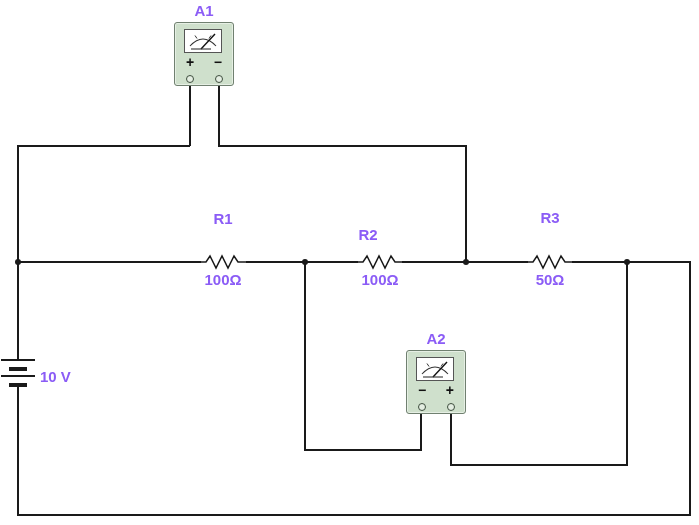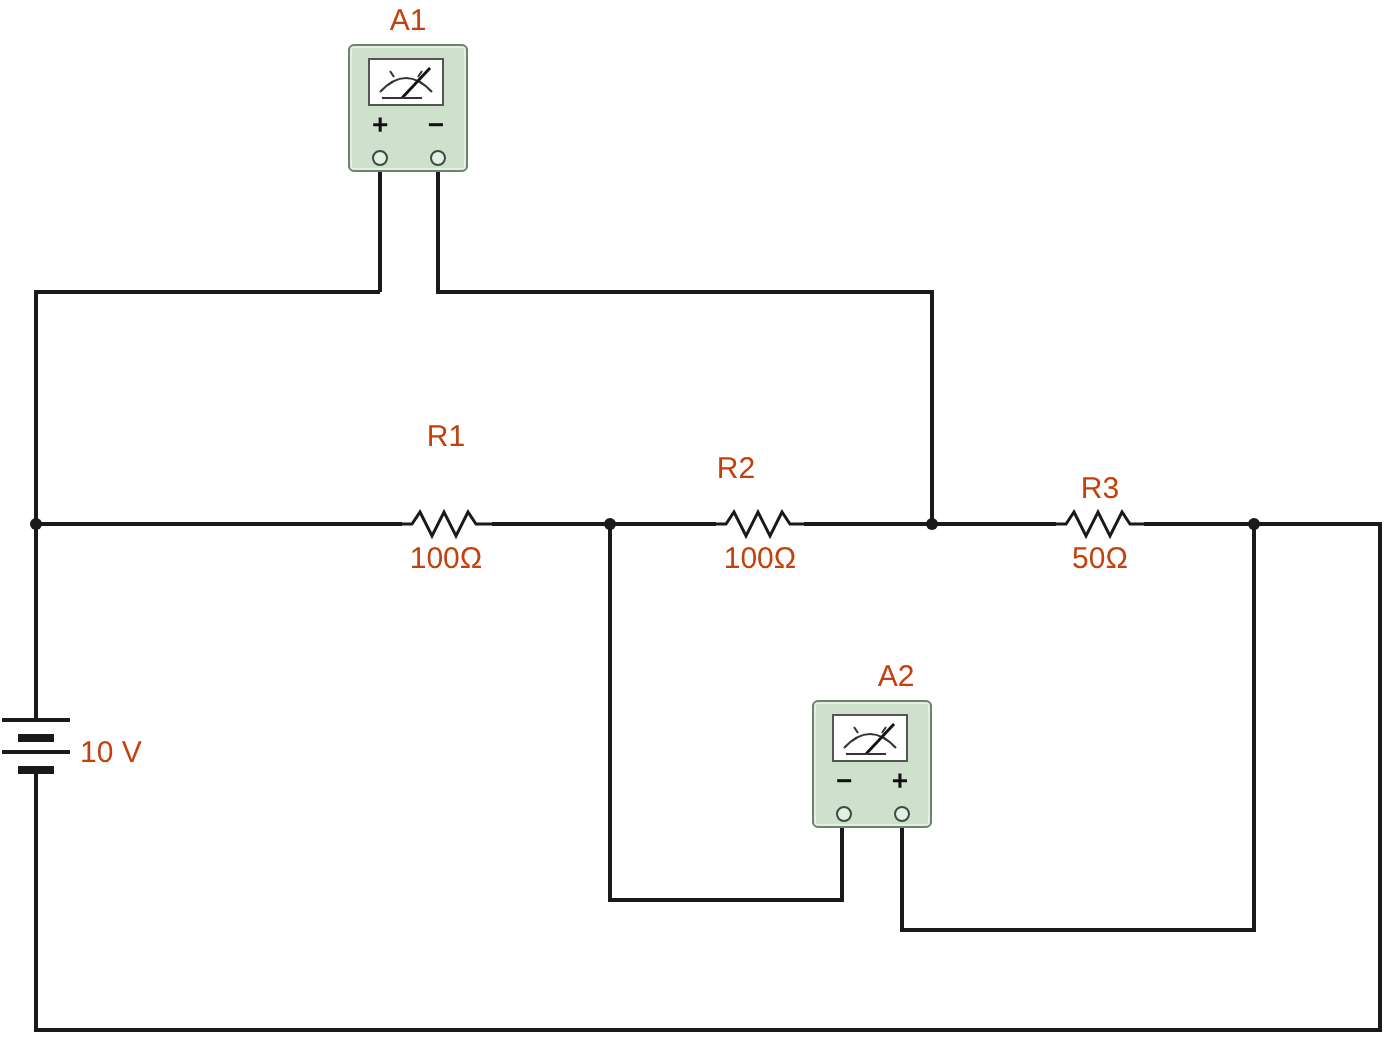--- a/index.html
+++ b/index.html
@@ -9,21 +9,21 @@
     --meter-border:#708070;
   }
   html,body{margin:0;padding:0;background:#fff;}
   .canvas{position:relative;width:699px;height:525px;background:var(--canvas-bg);overflow:hidden;
           font-family:"Liberation Sans",sans-serif;}
   .wire{position:absolute;background:var(--wire);}
   .wh{height:1.5px;}
   .wv{width:1.5px;}
   .dot{position:absolute;width:6px;height:6px;border-radius:50%;background:var(--wire);}
   .resistor{position:absolute;color:var(--wire);}
-  .comp-label{position:absolute;font-weight:normal;font-size:15px;color:#c2410c;text-align:center;white-space:nowrap;}
+  .comp-label{position:absolute;font-weight:bold;font-size:15px;color:#8b5cf6;text-align:center;white-space:nowrap;}
   .meter{position:absolute;width:60px;height:64px;background:var(--meter-bg);
          border:1.5px solid var(--meter-border);border-radius:3px;box-sizing:border-box;
          box-shadow:inset 0 0 0 1px #e6efe4;}
   .meter-display{position:absolute;left:9px;top:6px;width:38px;height:24px;background:#fff;
                  border:1px solid #555;box-sizing:border-box;}
   .meter-signs{position:absolute;left:0;top:31px;width:100%;display:flex;justify-content:space-between;
                padding:0 11px;box-sizing:border-box;font-weight:bold;font-size:14px;line-height:16px;color:#111;}
   .terminal{position:absolute;bottom:2px;width:8px;height:8px;border-radius:50%;
             border:1.2px solid #3d4d3d;background:#e4eee2;box-sizing:border-box;}
   .t-left{left:11px;}
@@ -71,21 +71,21 @@
     <path d="M0 8 H6 L10 2 L16 14 L22 2 L28 14 L34 2 L38 8 H47" fill="none" stroke="currentColor" stroke-width="1.5"></path>
   </svg>
   <svg class="resistor" style="left:527px;top:254px" width="47" height="16" viewBox="0 0 47 16">
     <path d="M0 8 H6 L10 2 L16 14 L22 2 L28 14 L34 2 L38 8 H47" fill="none" stroke="currentColor" stroke-width="1.5"></path>
   </svg>
 
   <div class="comp-label" style="left:193px;top:210px;width:60px">R1</div>
   <div class="comp-label" style="left:193px;top:271px;width:60px">100Ω</div>
   <div class="comp-label" style="left:338px;top:226px;width:60px">R2</div>
   <div class="comp-label" style="left:350px;top:271px;width:60px">100Ω</div>
-  <div class="comp-label" style="left:520px;top:236px;width:60px">R3</div>
+  <div class="comp-label" style="left:520px;top:209px;width:60px">R3</div>
   <div class="comp-label" style="left:520px;top:271px;width:60px">50Ω</div>
 
   <div class="battery">
     <div class="plate plate-long" style="top:359px"></div>
     <div class="plate plate-short" style="top:367px"></div>
     <div class="plate plate-long" style="top:375px"></div>
     <div class="plate plate-short" style="top:383px"></div>
   </div>
   <div class="comp-label" style="left:40px;top:368px;text-align:center">10 V</div>
 
@@ -101,21 +101,21 @@
       </svg>
     </div>
     <div class="meter-signs">
       <span>+</span>
       <span>−</span>
     </div>
     <span class="terminal t-left"></span>
     <span class="terminal t-right"></span>
   </div>
 
-  <div class="comp-label" style="left:418px;top:330px;width:60px">A2</div>
+  <div class="comp-label" style="left:406px;top:330px;width:60px">A2</div>
   <div class="meter" style="left:406px;top:350px">
     <div class="meter-display">
       <svg viewBox="0 0 36 22" width="36" height="22">
         <path d="M5 16 Q 18 2 31 16" fill="none" stroke="#333" stroke-width="1.1"></path>
         <line x1="12" y1="8.5" x2="10" y2="5.5" stroke="#333" stroke-width="1"></line>
         <line x1="24" y1="8.5" x2="26" y2="5.5" stroke="#333" stroke-width="1"></line>
         <line x1="16" y1="19" x2="30" y2="4" stroke="#111" stroke-width="1.4"></line>
         <line x1="6" y1="19" x2="26" y2="19" stroke="#333" stroke-width="1.1"></line>
       </svg>
     </div>

